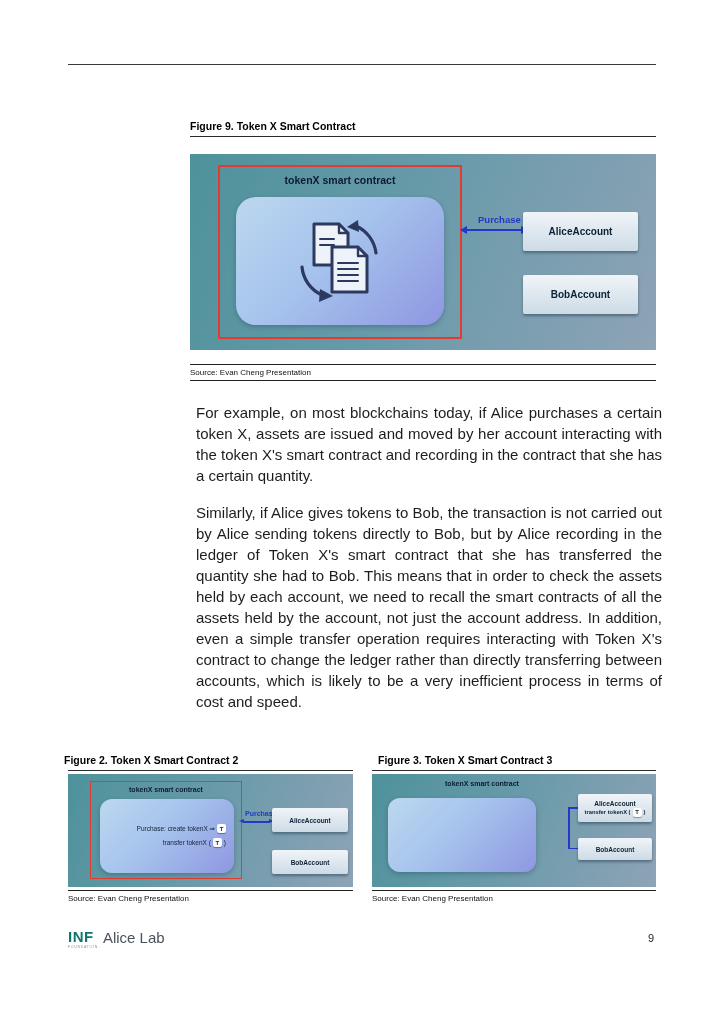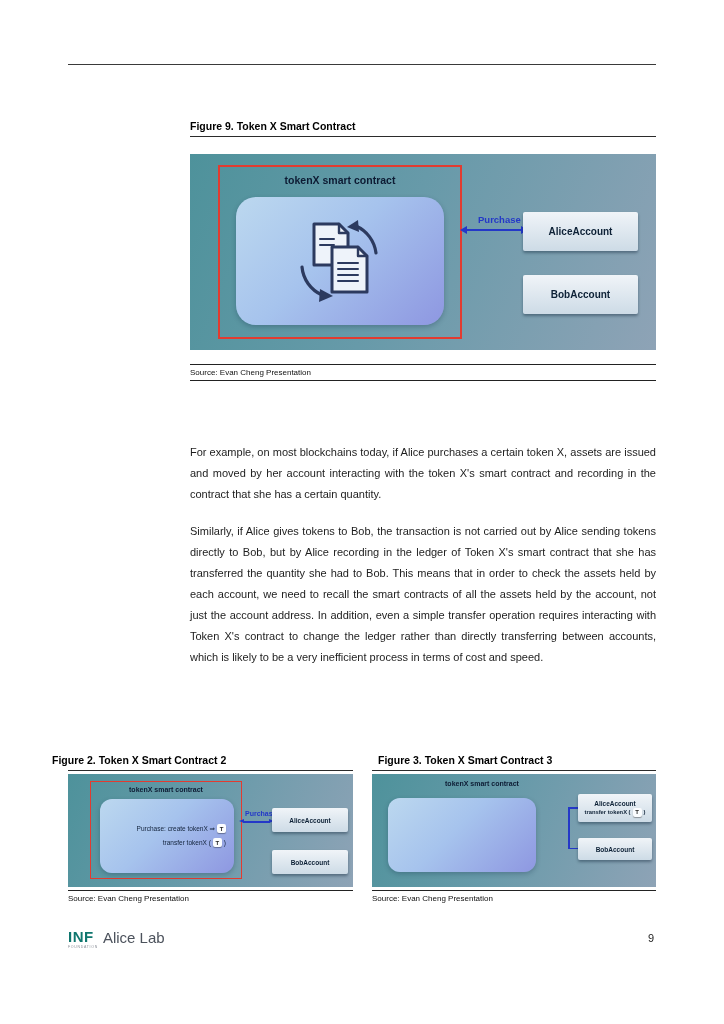--- a/index.html
+++ b/index.html
@@ -4,21 +4,21 @@
 <style>
   * { margin:0; padding:0; box-sizing:border-box; }
   html,body { background:#ffffff; }
   .page { position:relative; width:724px; height:1004px; background:#fff;
           font-family:"Liberation Sans", sans-serif; overflow:hidden; }
 
   .top-rule { position:absolute; left:68px; top:64px; width:588px; height:1px; background:#3a3a3a; }
 
   .fig-heading { position:absolute; font-size:10.5px; font-weight:bold; color:#000; white-space:nowrap; }
   #f9-heading { left:190px; top:120px; }
-  #f2-heading { left:52px; top:754px; }
+  #f2-heading { left:64px; top:754px; }
   #f3-heading { left:372px; top:754px;padding-left:6px; }
 
   .heading-rule { position:absolute; height:1px; background:#2b2b2b; }
   #f9-rule { left:190px; top:136px; width:466px; }
   #f2-rule { left:68px; top:770px; width:285px; }
   #f3-rule { left:372px; top:770px; width:284px; }
 
   .diagram { position:absolute; overflow:hidden;
              background:linear-gradient(112deg,#4e929b 0%,#679aa9 45%,#8ea3b6 100%); }
   #fig9 { left:190px; top:154px; width:466px; height:196px; }
@@ -79,22 +79,22 @@
   #f3-conn-v  { left:196px; top:33px; width:1.5px; height:42px; }
   #f3-conn-h1 { left:196px; top:33px; width:10px; height:1.5px; }
   #f3-conn-h2 { left:196px; top:73.5px; width:10px; height:1.5px; }
 
   .source { position:absolute; font-size:8px; color:#101010; border-top:1px solid #222; padding-top:3px;
             white-space:nowrap; }
   #f9-source { left:190px; top:364px; width:466px; border-bottom:1px solid #222; padding-bottom:3px; }
   #f2-source { left:68px;  top:890px; width:285px; }
   #f3-source { left:372px; top:890px; width:284px; }
 
-  .body-text { position:absolute; left:190px; top:402px; width:466px; font-size:11px;
-               line-height:21px; color:#1d1d1d; text-align:justify;margin-top:40px; }
+  .body-text { position:absolute; left:196px; top:402px; width:466px; font-size:15px;
+               line-height:21px; color:#1d1d1d; text-align:justify; }
   .body-text p { margin-bottom:16px; }
 
   .footer-logo { position:absolute; left:68px; top:928px; display:flex; align-items:flex-start; gap:5px; }
   .logo-inf-wrap { display:flex; flex-direction:column; align-items:flex-start; }
   .logo-inf { font-size:15px; font-weight:700; color:#0f766e; letter-spacing:0.5px; line-height:17px; }
   .logo-sub { font-size:3.5px; color:#8a8f98; letter-spacing:0.7px; }
   .logo-text { font-size:15px; color:#4c525c; font-weight:500; line-height:19px; }
   .page-num { position:absolute; left:648px; top:932px; font-size:11px; color:#1d1d1d; }
 </style>
 </head>

